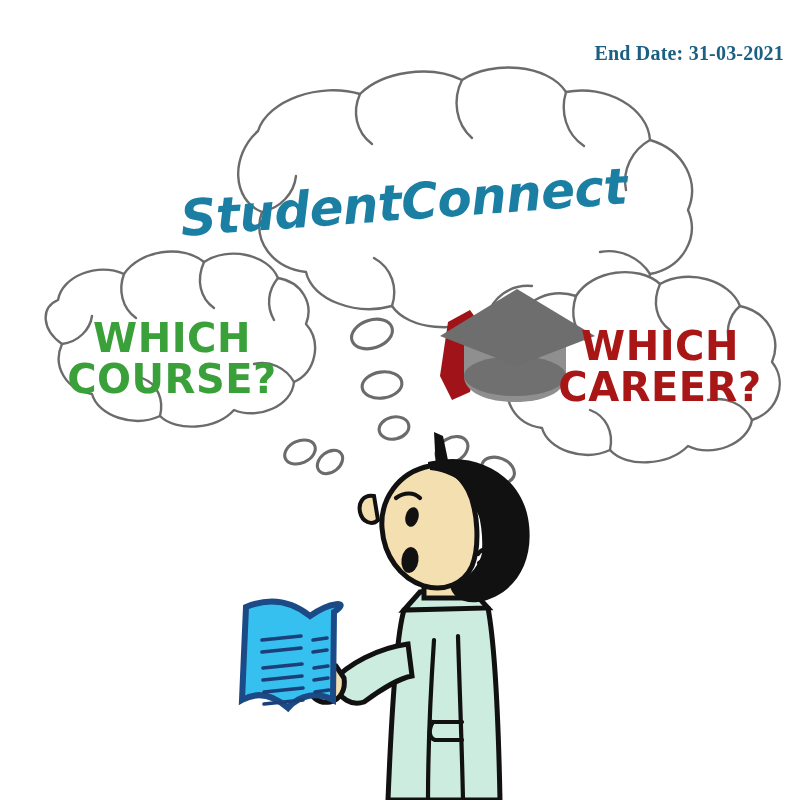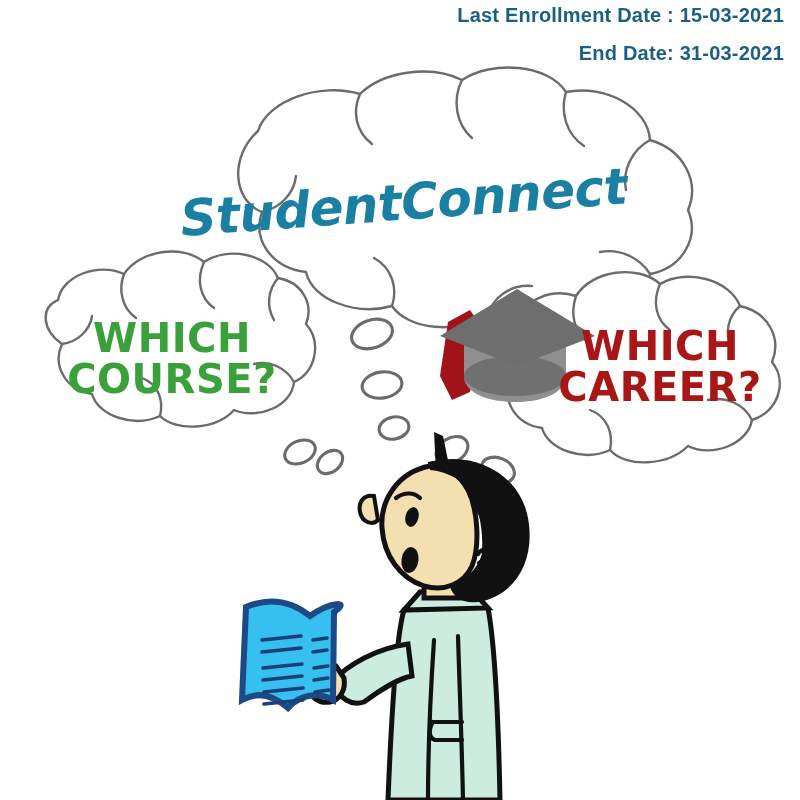--- a/index.html
+++ b/index.html
@@ -27,21 +27,21 @@
   .hdr {
     position: absolute;
     right: 16px;
     text-align: right;
     font-family: "Liberation Sans", sans-serif;
     font-weight: bold;
     letter-spacing: 0.2px;
     white-space: nowrap;
   }
   #hdr-enroll { top: 4px;  font-size: 20px; }
-  #hdr-end    { top: 42px; font-size: 20px; }
+  #hdr-end    { top: 42px; font-size: 20px; font-family: Liberation Serif, serif; }
 
   .bubble-text {
     position: absolute;
     text-align: center;
     font-family: "DejaVu Sans", sans-serif;
     font-weight: bold;
     line-height: 1.02;
     white-space: pre-line;
     pointer-events: none;
   }
@@ -263,21 +263,20 @@
       <path class="ink" d="M 490 562 C 486 560, 482 560, 479 563" stroke-width="3"></path>
 
       <path class="ink" d="M 396 498 C 404 492, 414 492, 420 498" stroke-width="4"></path>
 
       <ellipse cx="412" cy="517" rx="6.5" ry="10" fill="#111111" transform="rotate(14 412 517)"></ellipse>
 
       <ellipse cx="410" cy="560" rx="8.5" ry="13" fill="#111111" transform="rotate(8 410 560)"></ellipse>
     </g>
   </svg>
 
-  <div class="hdr" id="hdr-enroll" style="color:#1b5f82;">Last Enrollment Date : 15-03-2021</div>
 
   <div class="hdr" id="hdr-end" style="color:#1b5f82;">End Date:  31-03-2021</div>
 
   <div class="bubble-text" id="txt-brand" style="color:#1a7fa2;">StudentConnect</div>
 
   <div class="bubble-text" id="txt-course" style="color:#3aa03a;">WHICH
 COURSE?</div>
 
   <div class="bubble-text" id="txt-career" style="color:#a81616;">WHICH
 CAREER?</div>

